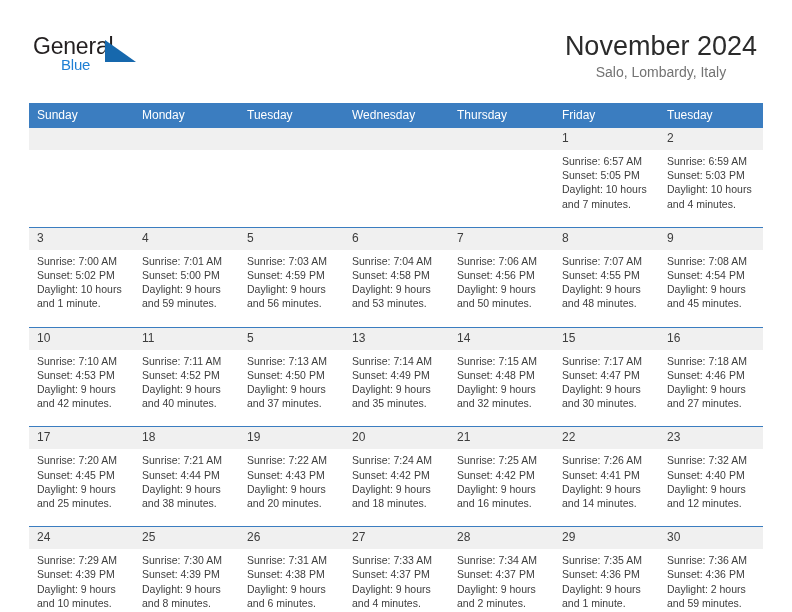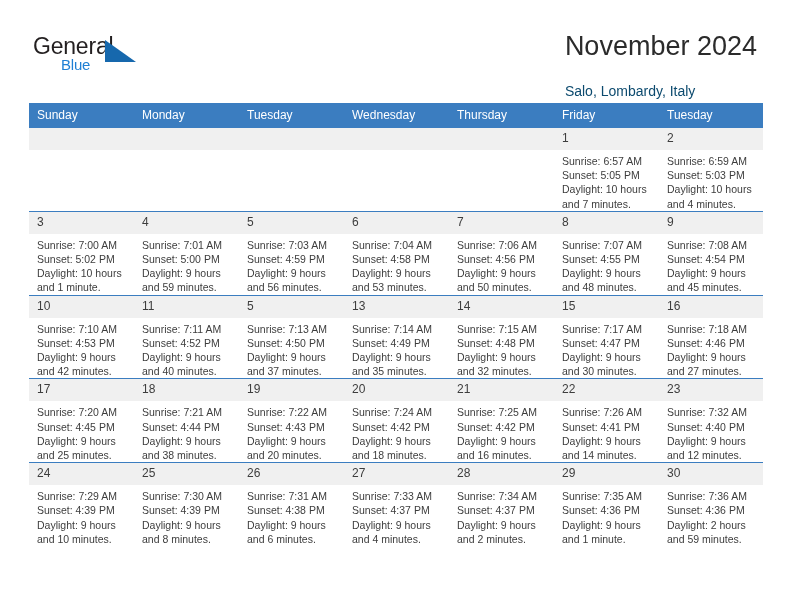--- a/index.html
+++ b/index.html
@@ -62,34 +62,34 @@
     font-size: 15px;
     color: #1f7fd4;
     letter-spacing: -0.2px;
     font-family: "Liberation Sans", sans-serif;
   }
 
   .title-block {
     position: absolute;
     right: 35px;
     top: 30px;
-    text-align: left;
+    text-align: center;
   }
   .cal-title {
     font-size: 27px;
     color: #2b2b2b;
     font-weight: normal;
     line-height: 32px;
     white-space: nowrap;
   }
   .cal-subtitle {
     font-size: 14px;
-    color: #0c4a6e;
+    color: #737373;
     line-height: 20px;
-    margin-top: 19px;
+    margin-top: 0;
     white-space: nowrap;
   }
 
   
   .calendar {
     position: absolute;
     left: 29px;
     top: 103px;
     width: 734px;
     border-collapse: collapse;
@@ -124,21 +124,21 @@
     padding: 2px 0 3px 8px;
     height: 17px;
     box-sizing: content-box;
   }
 
   .daynum.empty-strip {
     color: transparent;
   }
 
   .lines {
-    padding: 4px 6px 0 8px;
+    padding: 4px 6px 16px 8px;
   }
   .lines div {
     font-size: 10.5px;
     color: #3d3d3d;
     line-height: 14.2px;
     white-space: nowrap;
   }
 
   .col-sun  { width: 105px; }
   .col-mon  { width: 105px; }

